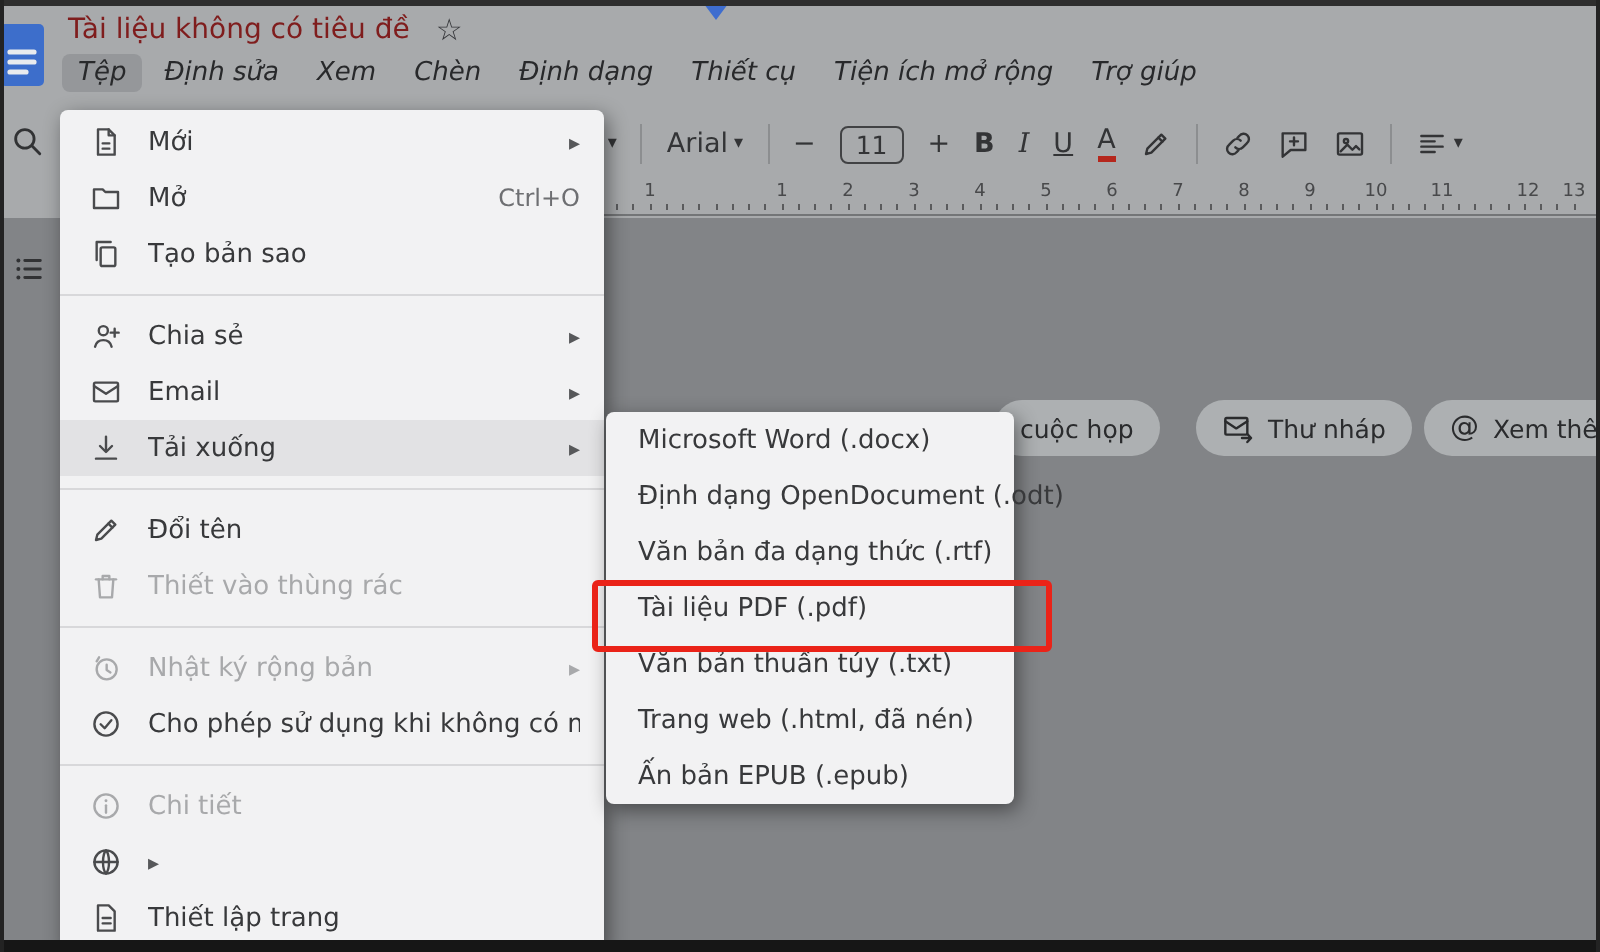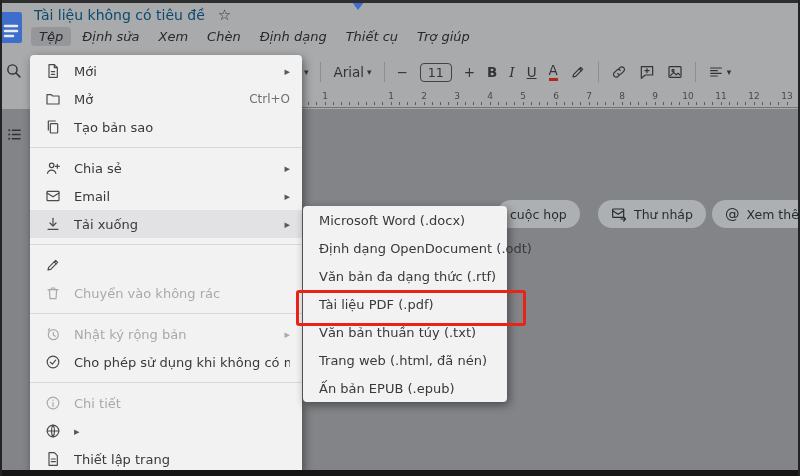--- a/index.html
+++ b/index.html
@@ -10,21 +10,21 @@
   
   .frame { position:absolute; background:#161616; z-index:30; }
   .frame.top { left:0; top:0; width:800px; height:3px; background:#2e2e2e;}
   .frame.bottom { left:0; top:470px; width:800px; height:6px; }
   .frame.left { left:0; top:0; width:2px; height:476px; background:#232323;}
   .frame.right { left:798px; top:0; width:2px; height:476px; background:#232323;}
 
   
   .logo { position:absolute; left:-2px; top:11px; z-index:3; cursor:pointer; }
   .titlebar { position:absolute; left:34px; top:7px; display:flex; align-items:center; gap:13px; z-index:3; }
-  .doc-title { font-size:14px; color:#0c4a6e; white-space:nowrap; }
+  .doc-title { font-size:14px; color:#7f1d1d; white-space:nowrap; }
   .star { font-size:15px; color:#35363a; cursor:pointer; line-height:1; }
   .menubar { position:absolute; left:31px; top:27px; display:flex; gap:3px; z-index:3;font-style:italic; }
   .mb-item { font-size:13px; color:#28292b; padding:2px 8px; border-radius:4px; white-space:nowrap; cursor:pointer; }
   .mb-item.active { background:#95979a; }
 
   
   .toolbar { position:absolute; left:288px; top:55px; right:4px; height:34px; display:flex; align-items:center; gap:12px; z-index:1; color:#333436; }
   .tb-item { display:flex; align-items:center; gap:3px; font-size:13.5px; color:#333436; cursor:pointer; white-space:nowrap; }
   .tb-item svg { display:block; }
   .tb-sep { width:1px; height:20px; background:#8c8e90; }
@@ -84,20 +84,21 @@
     <span class="star">☆</span>
   </div>
 
   <div class="menubar">
       <div class="mb-item active">Tệp</div>
       <div class="mb-item">Định sửa</div>
       <div class="mb-item">Xem</div>
       <div class="mb-item">Chèn</div>
       <div class="mb-item">Định dạng</div>
       <div class="mb-item">Thiết cụ</div>
+      <div class="mb-item">Tiện ích mở rộng</div>
       <div class="mb-item">Trợ giúp</div>
     </div>
 
   <div class="toolbar">
       <div class="tb-item">
         <span>...</span>
         <span class="caret">▾</span>
       </div>
       <div class="tb-sep"></div>
       <div class="tb-item">
@@ -192,21 +193,21 @@
       <span class="ruler-num" style="left: 124px;">2</span>
       <span class="ruler-num" style="left: 157px;">3</span>
       <span class="ruler-num" style="left: 190px;">4</span>
       <span class="ruler-num" style="left: 223px;">5</span>
       <span class="ruler-num" style="left: 256px;">6</span>
       <span class="ruler-num" style="left: 289px;">7</span>
       <span class="ruler-num" style="left: 322px;">8</span>
       <span class="ruler-num" style="left: 355px;">9</span>
       <span class="ruler-num" style="left: 388px;">10</span>
       <span class="ruler-num" style="left: 421px;">11</span>
-      <span class="ruler-num" style="left: 454px;">12</span>
+      <span class="ruler-num" style="left: 464px;">12</span>
       <span class="ruler-num" style="left: 487px;">13</span>
       <span class="tick" style="left: 8px;"></span>
       <span class="tick" style="left: 16.25px;"></span>
       <span class="tick" style="left: 24.5px;"></span>
       <span class="tick" style="left: 32.75px;"></span>
       <span class="tick" style="left: 41px;"></span>
       <span class="tick" style="left: 49.25px;"></span>
       <span class="tick" style="left: 57.5px;"></span>
       <span class="tick" style="left: 65.75px;"></span>
       <span class="tick" style="left: 74px;"></span>
@@ -348,30 +349,31 @@
         <span class="mi-arrow">▸</span>
       </div>
       <div class="menu-divider"></div>
       <div class="menu-row">
         <span class="mi-icon">
           <svg width="16" height="16" viewBox="0 0 24 24" fill="none" stroke="currentColor" stroke-width="1.8" stroke-linecap="round" stroke-linejoin="round">
             <path d="M4.5 19.5l1-4L16 5l3 3L8.5 18.5z"></path>
             <path d="M13.8 7.2l3 3"></path>
           </svg>
         </span>
+        <span class="mi-label">Đổi tên</span>
       </div>
       <div class="menu-row disabled">
         <span class="mi-icon">
           <svg width="16" height="16" viewBox="0 0 24 24" fill="none" stroke="currentColor" stroke-width="1.8" stroke-linecap="round" stroke-linejoin="round">
             <path d="M4.5 7h15"></path>
             <path d="M9.5 7V4.5h5V7"></path>
             <path d="M6.5 7l1 13.5h9l1-13.5"></path>
           </svg>
         </span>
-        <span class="mi-label">Chuyển vào không rác</span>
+        <span class="mi-label">Thiết vào thùng rác</span>
       </div>
       <div class="menu-divider"></div>
       <div class="menu-row disabled">
         <span class="mi-icon">
           <svg width="16" height="16" viewBox="0 0 24 24" fill="none" stroke="currentColor" stroke-width="1.8" stroke-linecap="round" stroke-linejoin="round">
             <circle cx="12.5" cy="13" r="7.5"></circle>
             <path d="M12.5 9.5v4l2.8 1.8"></path>
             <path d="M5 7l1.8-3"></path>
           </svg>
         </span>

